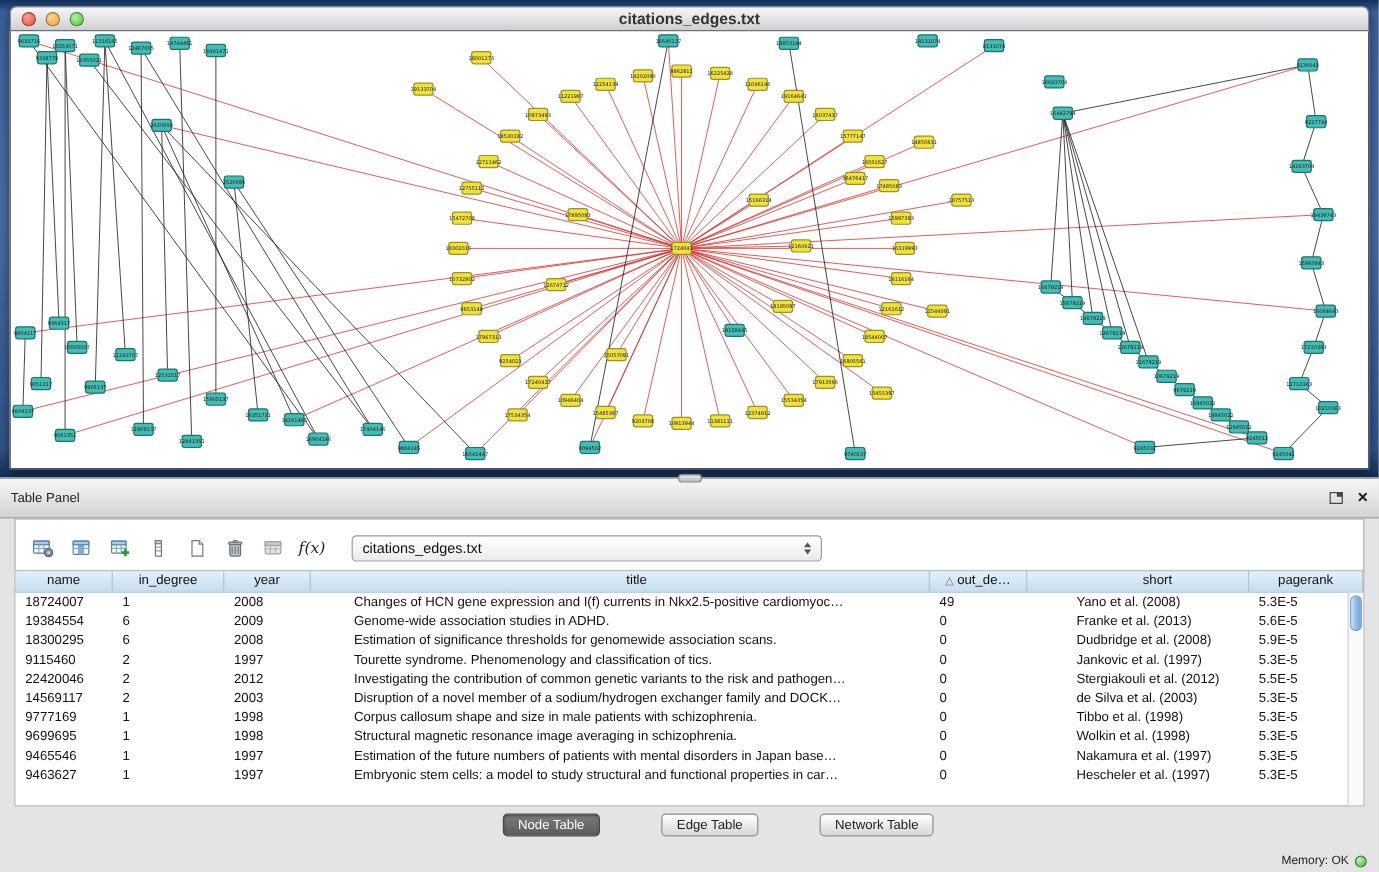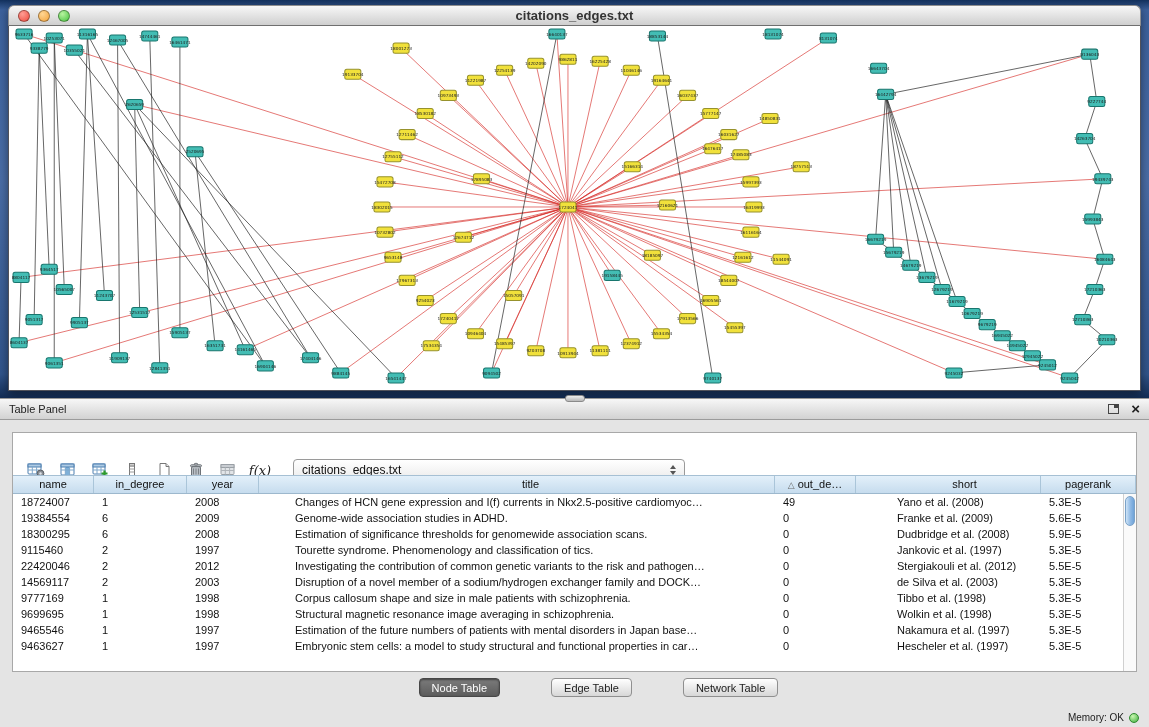--- a/index.html
+++ b/index.html
@@ -26,32 +26,32 @@
   .e-black{stroke:#1f1f1f;stroke-width:.8;opacity:.85;}
   .gn rect{stroke-width:1;}
   .gn.y rect{fill:#f1e13b;stroke:#97922c;}
   .gn.t rect{fill:#43bdb4;stroke:#18766e;}
   .gn text{font-size:4.2px;text-anchor:middle;fill:#222;font-family:"DejaVu Sans",sans-serif;}
 
   
   .table-panel{position:absolute;top:398px;left:0;right:0;bottom:0;background:#e4e4e4;}
   .panel-header{position:absolute;top:0;left:0;right:0;height:22px;box-sizing:border-box;
     background:linear-gradient(#f7f7f7,#d2d2d2);border-top:1px solid #989898;border-bottom:1px solid #9b9b9b;
-    display:flex;align-items:center;padding:4px 9px;}
+    display:flex;align-items:center;padding:16px 9px;}
   .panel-title{font-size:11px;color:#222;}
   .drag-nub{position:absolute;top:-4px;left:50%;transform:translateX(-50%);width:18px;height:5px;
     background:linear-gradient(#eee,#b8b8b8);border:1px solid #8a8a8a;border-radius:3px;}
   .ph-right{margin-left:auto;display:flex;align-items:center;gap:12px;}
   .float-icon{width:11px;height:10px;border:1px solid #444;position:relative;display:inline-block;box-sizing:border-box;cursor:default;}
   .float-icon::after{content:"";position:absolute;right:-1px;top:-1px;width:5px;height:4px;background:#444;}
   .close-icon{font-size:15px;font-weight:bold;color:#222;line-height:12px;cursor:default;}
 
   .content-box{position:absolute;top:34px;left:12px;right:12px;height:240px;background:#fff;
     border:1px solid #a8a8a8;box-sizing:border-box;}
-  .toolbar{height:42px;display:flex;align-items:center;padding:16px 10px;gap:6px;}
+  .toolbar{height:42px;display:flex;align-items:center;padding:3px 10px;gap:6px;}
   .tbtn{width:26px;height:26px;background:none;border:none;padding:0;display:flex;align-items:center;justify-content:center;}
   .fx{font-family:"DejaVu Serif",serif;font-style:italic;font-size:13px;color:#222;}
   .dropdown{margin-left:14px;width:392px;height:22px;border:1px solid #9a9a9a;border-radius:4px;
     background:linear-gradient(#ffffff,#ebebeb);display:flex;align-items:center;padding:0 8px;
     box-sizing:border-box;font-size:12px;color:#111;position:relative;}
   .dd-arrows{margin-left:auto;display:flex;flex-direction:column;gap:2px;align-items:center;}
   .dd-arrows i{display:block;width:0;height:0;border-left:3.5px solid transparent;border-right:3.5px solid transparent;}
   .dd-arrows .up{border-bottom:4px solid #555;}
   .dd-arrows .dn{border-top:4px solid #555;}
 
@@ -769,21 +769,21 @@
             <div class="td c4">49</div>
             <div class="td c5">Yano et al. (2008)</div>
             <div class="td c6">5.3E-5</div>
           </div>
           <div class="tr">
             <div class="td c0">19384554</div>
             <div class="td c1">6</div>
             <div class="td c2">2009</div>
             <div class="td c3">Genome-wide association studies in ADHD.</div>
             <div class="td c4">0</div>
-            <div class="td c5">Franke et al. (2009)</div>
+            <div class="td c5">Franke et al. (2013)</div>
             <div class="td c6">5.6E-5</div>
           </div>
           <div class="tr">
             <div class="td c0">18300295</div>
             <div class="td c1">6</div>
             <div class="td c2">2008</div>
             <div class="td c3">Estimation of significance thresholds for genomewide association scans.</div>
             <div class="td c4">0</div>
             <div class="td c5">Dudbridge et al. (2008)</div>
             <div class="td c6">5.9E-5</div>

